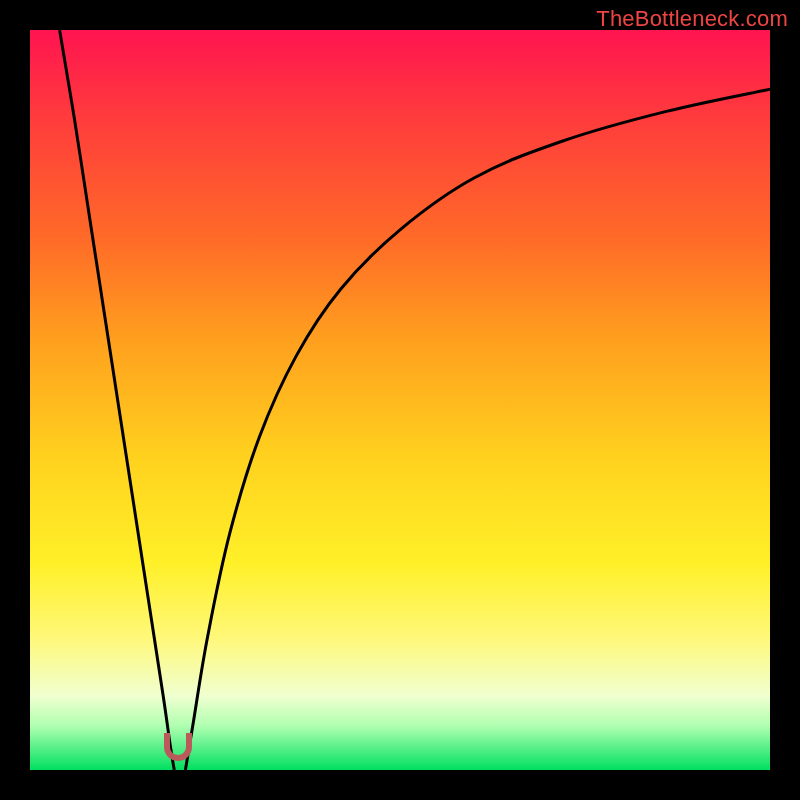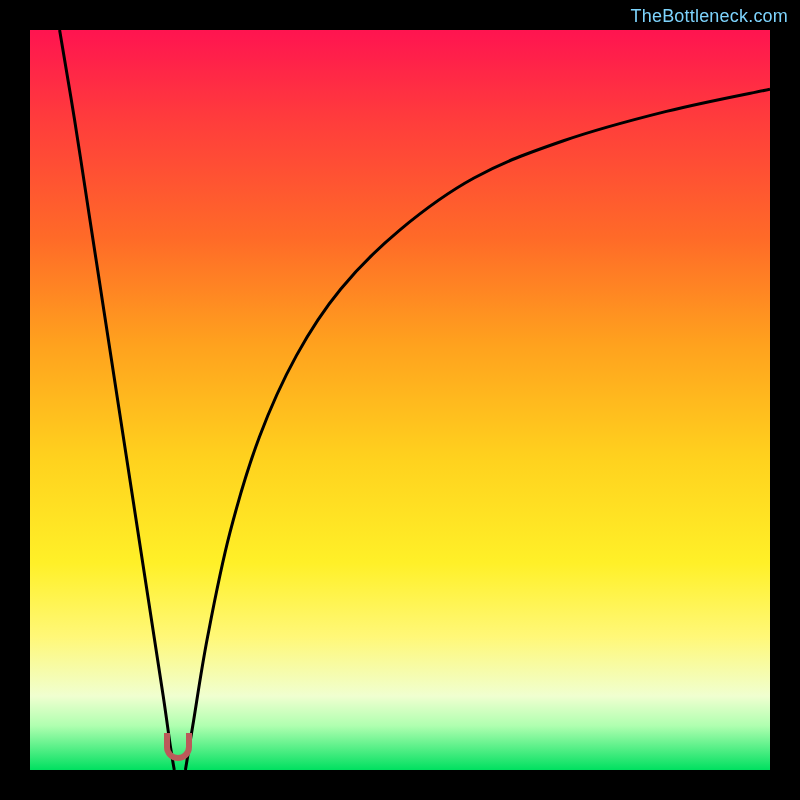--- a/index.html
+++ b/index.html
@@ -35,23 +35,23 @@
       #fff878 82%,
       #f0ffd0 90%,
       #b0ffb0 94%,
       #00e060 100%
     );
   }
   .watermark {
     position: absolute;
     top: 6px;
     right: 12px;
-    font-size: 18px;
+    font-size: 22px;
     font-weight: 500;
-    color: #7dd3fc;
+    color: #ef4444;
     letter-spacing: 0.2px;
     user-select: none;
   }
   svg.curve {
     position: absolute;
     top: 0;
     left: 0;
     width: 740px;
     height: 740px;
   }

